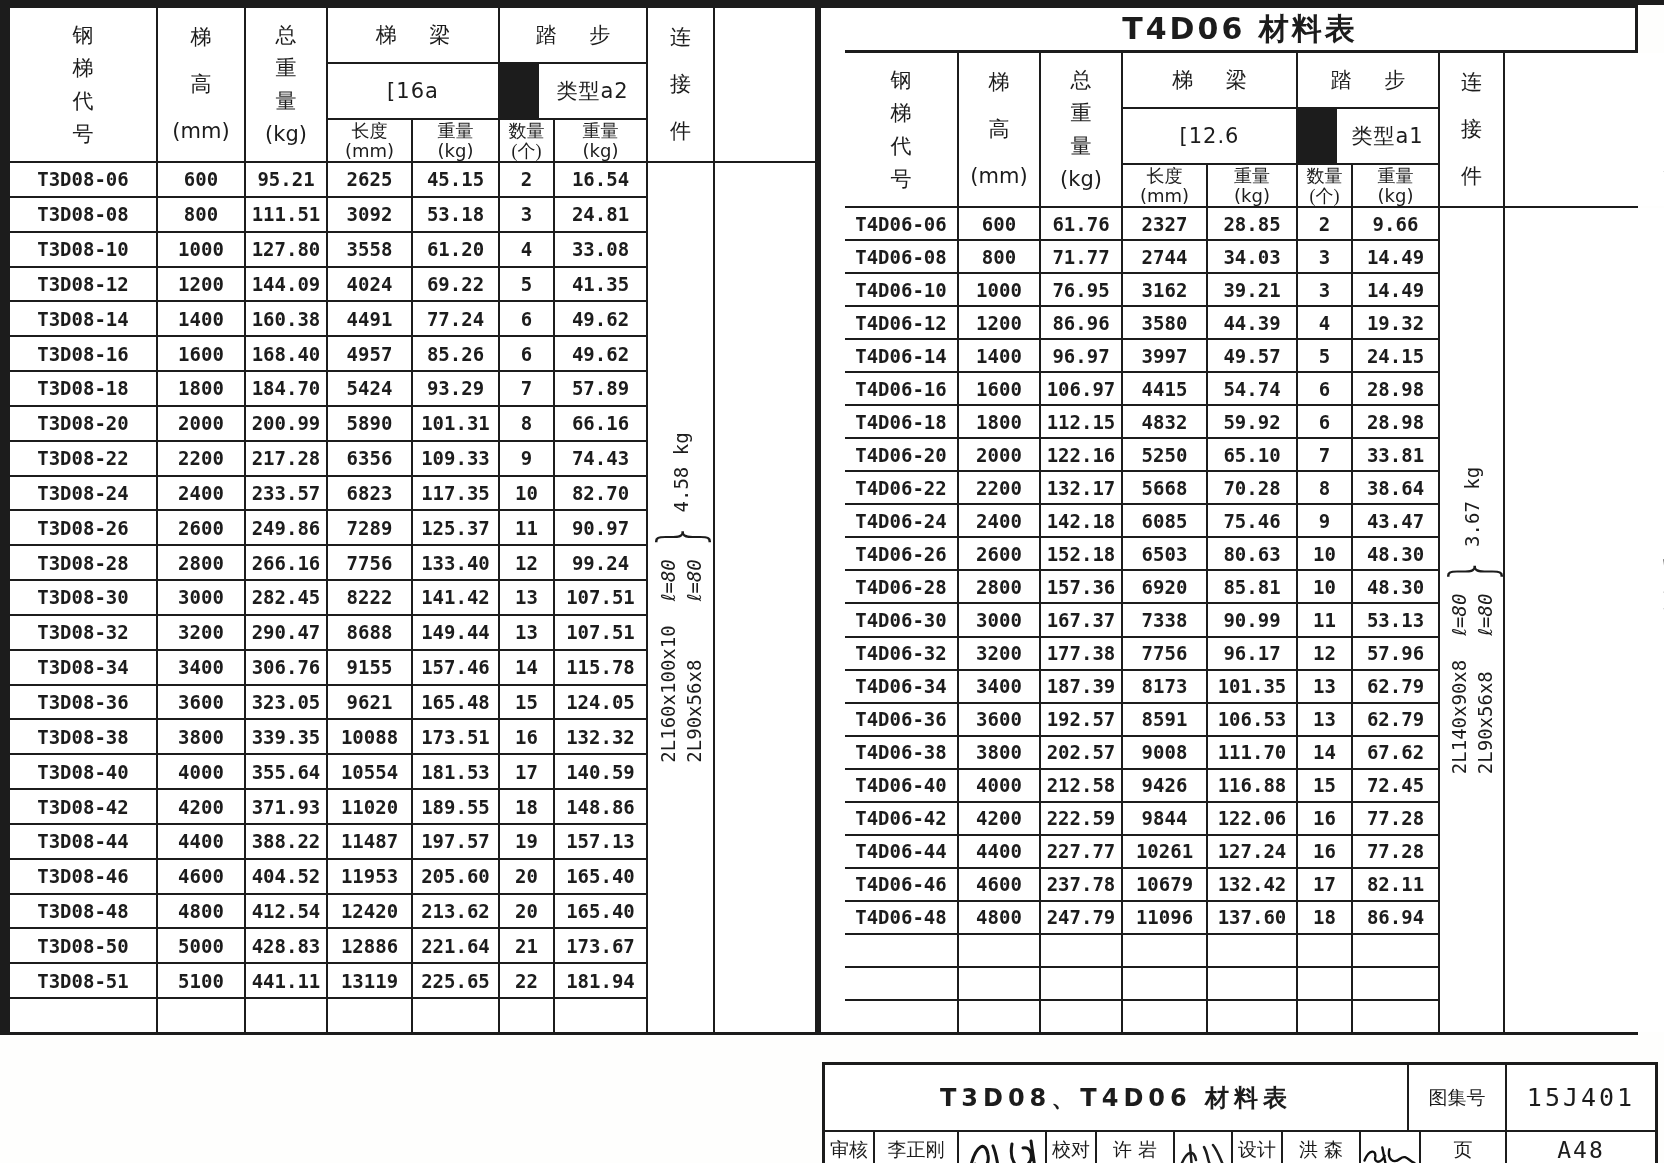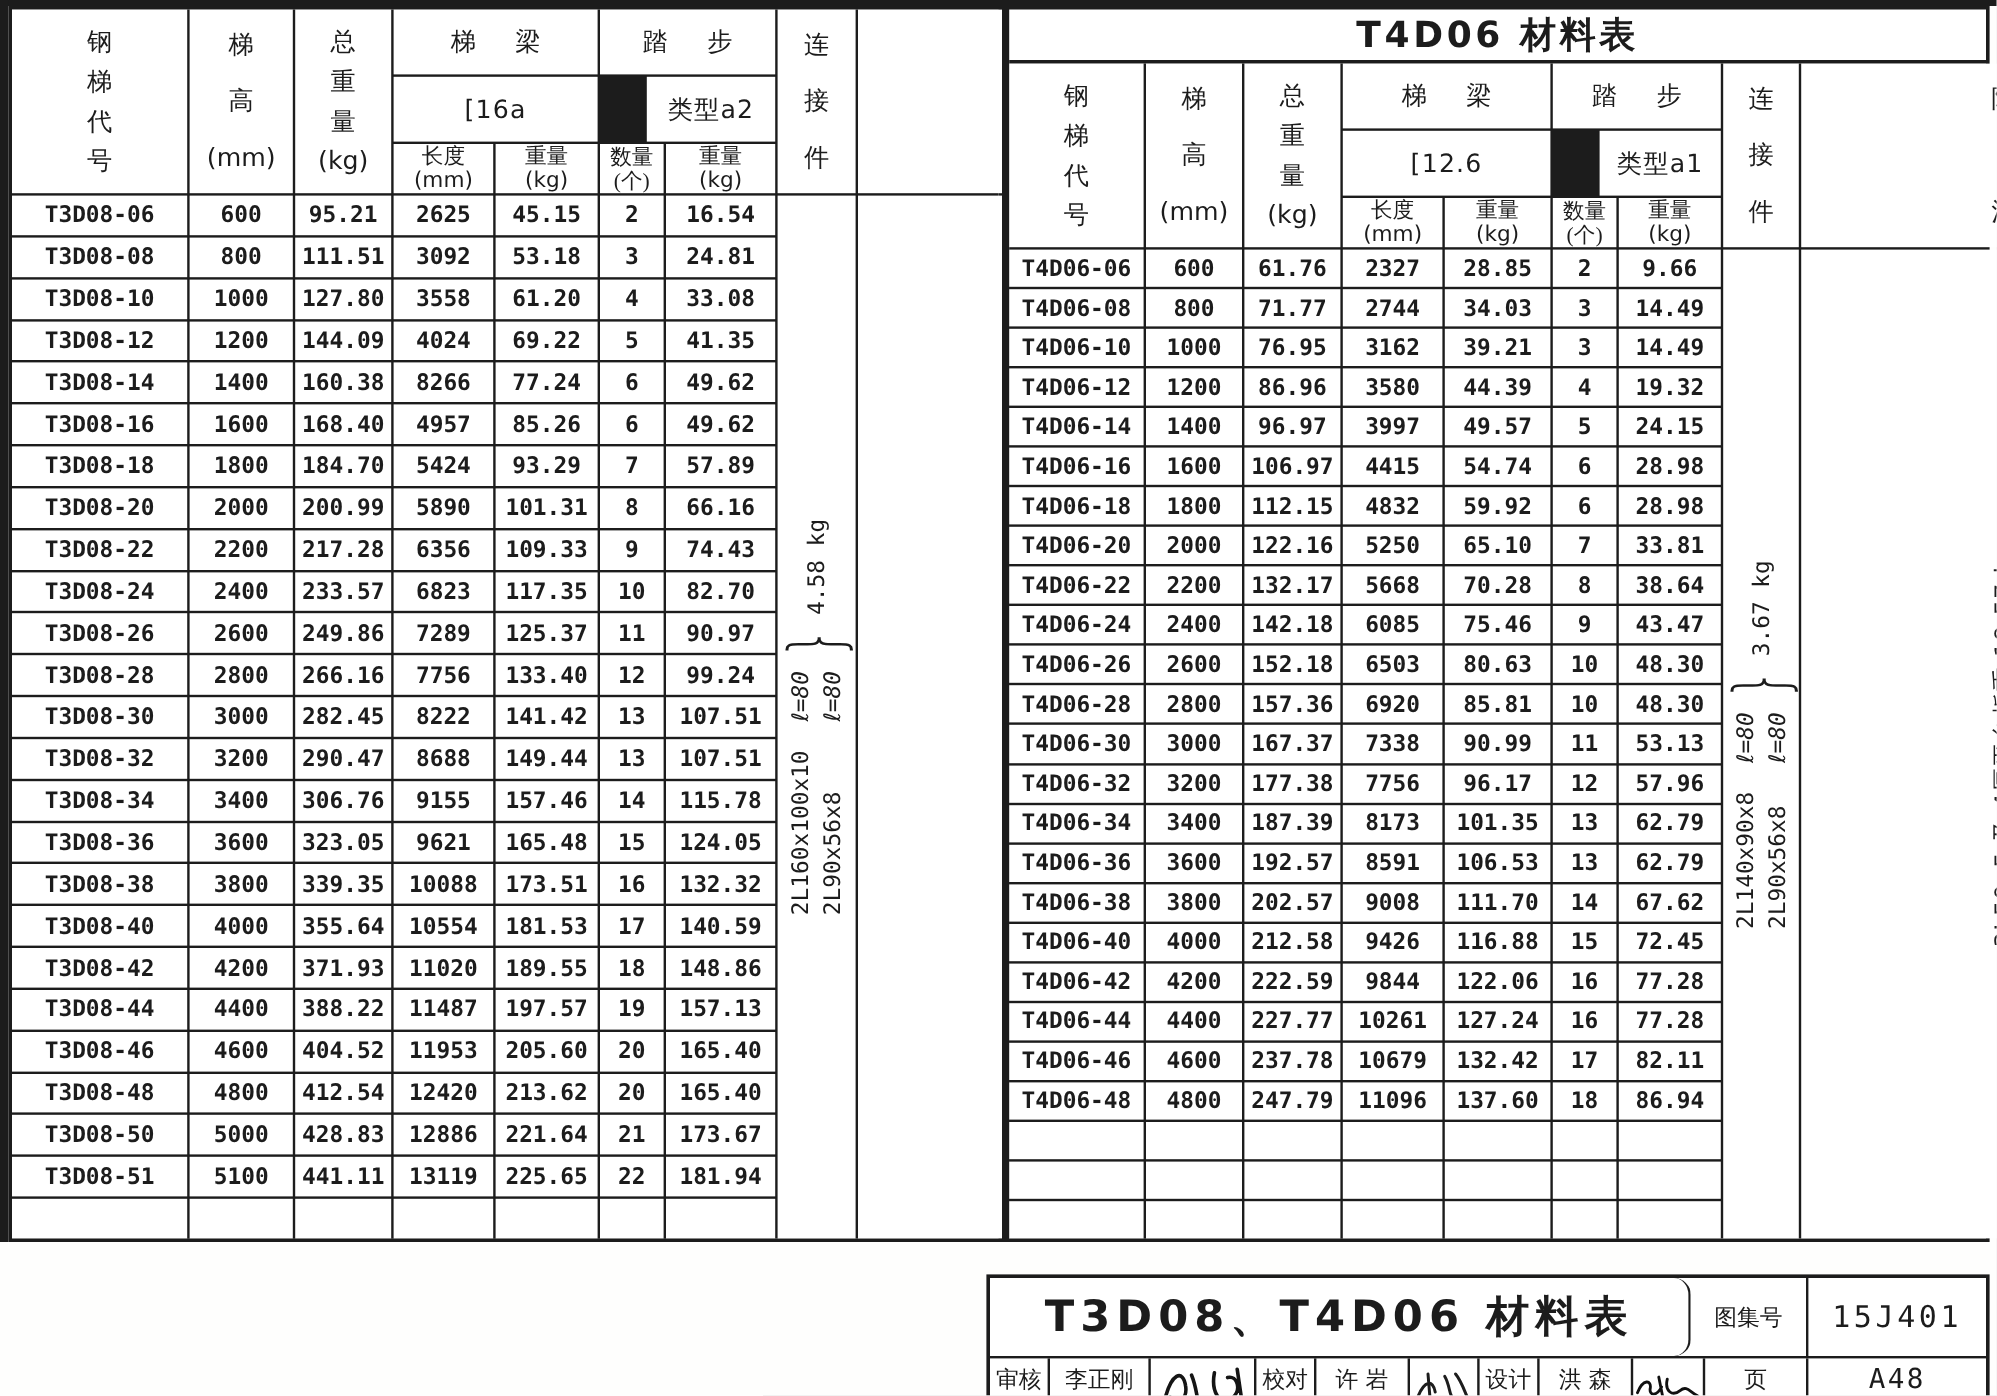--- a/index.html
+++ b/index.html
@@ -9,21 +9,21 @@
     overflow:hidden; color:var(--ink);
     font-family:"DejaVu Sans", sans-serif;
   }
   .bar-top  { position:absolute; left:0; top:0; width:1664px; height:5px; background:var(--ink); }
   .bar-left { position:absolute; left:0; top:0; width:7px; height:1035px; background:var(--ink); }
 
   
   .mtable { position:absolute; top:5px; height:1030px; border:3px solid var(--ink);
             box-sizing:border-box; background:#fff; display:flex; flex-direction:column; }
   .mtable.tleft  { left:7px;   width:828px; }
-  .mtable.tright { left:835px; width:823px; border-left-width:6px; }
+  .mtable.tright { left:815px; width:823px; border-left-width:6px;padding-left:24px; }
 
   .t-title { height:42px; flex:0 0 42px; border-bottom:3px solid var(--ink);
              display:flex; align-items:center; justify-content:center;
              font-size:30px; font-weight:bold; letter-spacing:3px; }
 
   .t-grid { flex:1; display:grid; gap:2px; background:var(--ink);
             grid-template-rows:54px 54px 41px 1fr; }
   .tleft  .t-grid { grid-template-columns:146px 86px 80px 83px 85px 53px 91px 65px 1fr; }
   .tright .t-grid { grid-template-columns:112px 80px 80px 83px 88px 53px 85px 63px 1fr; }
 
@@ -70,21 +70,21 @@
            font-family:"DejaVu Sans",sans-serif; }
   .cweight { font-size:19px; font-family:"DejaVu Sans Mono","DejaVu Sans",monospace; }
   .note-rot { font-size:20px; letter-spacing:1px; }
 
   
   .tblock { position:absolute; left:822px; top:1062px; width:836px; height:120px;
             border:3px solid var(--ink); box-sizing:border-box; background:#fff;
             display:flex; flex-direction:column; }
   .tb-r1 { height:65px; flex:0 0 65px; display:flex; border-bottom:2px solid var(--ink); }
   .tb-title { flex:1; border-right:2px solid var(--ink); display:flex; align-items:center;
-              justify-content:center; font-size:36px; font-weight:bold; letter-spacing:5px; box-sizing:border-box;border-radius:14px; }
+              justify-content:center; font-size:24px; font-weight:bold; letter-spacing:5px; box-sizing:border-box; }
   .tb-atlas-label { width:98px; border-right:2px solid var(--ink); display:flex; align-items:center;
               justify-content:center; font-size:19px; box-sizing:border-box; }
   .tb-atlas-no { width:148px; display:flex; align-items:center; justify-content:center;
               font-size:25px; letter-spacing:3px;
               font-family:"DejaVu Sans Mono","DejaVu Sans",monospace; }
   .tb-r2 { flex:1; display:flex; }
   .tb-c { border-right:2px solid var(--ink); box-sizing:border-box; display:flex;
           align-items:flex-start; justify-content:center; padding-top:5px; font-size:19px; }
   .tb-c.nob { border-right:none; }
   .tb-c.sig { padding-top:2px; align-items:center; }
@@ -167,21 +167,21 @@
           <div class="cell">144.09</div>
           <div class="cell">4024</div>
           <div class="cell">69.22</div>
           <div class="cell">5</div>
           <div class="cell">41.35</div>
         </div>
           <div class="trow">
           <div class="cell">T3D08-14</div>
           <div class="cell">1400</div>
           <div class="cell">160.38</div>
-          <div class="cell">8266</div>
+          <div class="cell">4491</div>
           <div class="cell">77.24</div>
           <div class="cell">6</div>
           <div class="cell">49.62</div>
         </div>
           <div class="trow">
           <div class="cell">T3D08-16</div>
           <div class="cell">1600</div>
           <div class="cell">168.40</div>
           <div class="cell">4957</div>
           <div class="cell">85.26</div>

